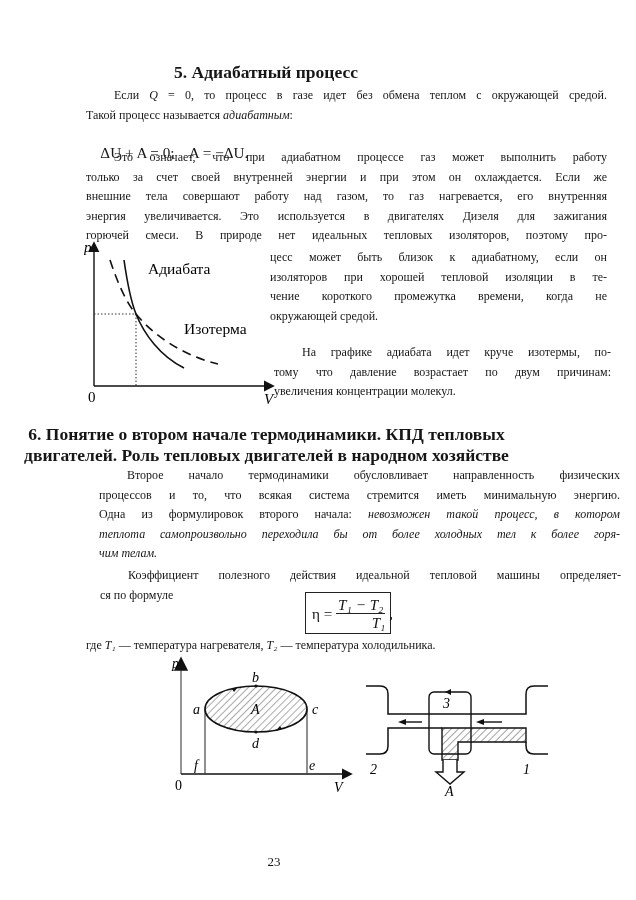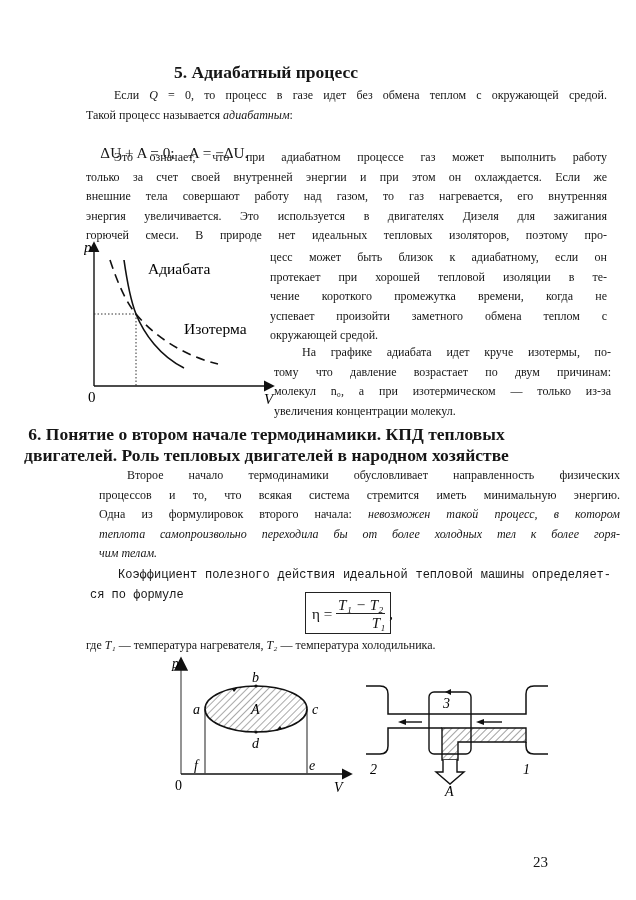--- a/index.html
+++ b/index.html
@@ -13,21 +13,21 @@
   .line { display: block; text-align: justify; text-align-last: justify; white-space: nowrap; }
   .line.last { text-align-last: left; }
   i, .it { font-style: italic; }
   .center { text-align: left; font-family: Liberation Serif, serif; }
   .formula { font-size: 15.2px; }
   .box { position: absolute; border: 1.5px solid #222; }
   .frac { display: inline-block; vertical-align: middle; text-align: right; }
   .frac .num { display: block; border-bottom: 1px solid #222; padding: 0 2px; line-height: 17px; }
   .frac .den { display: block; line-height: 17px; }
   svg text { font-family: "Liberation Serif", "DejaVu Serif", serif; }
-  .pagenum { position: absolute; left: 0; width: 548px; text-align: right; top: 854px; font-size: 15px; }
+  .pagenum { position: absolute; left: 0; width: 548px; text-align: center; top: 854px; font-size: 13px; }
 </style>
 </head>
 <body>
 
 <h2 class="abs" style="left:0;width:532px;top:62px;">5. Адиабатный процесс</h2>
 
 <div class="page">
 
   <p class="p abs" style="left:0;top:86px;width:521px;">
     <span class="line ind"><span>Если </span><i>Q</i><span> = 0, то процесс в газе идет без обмена теплом с окружающей средой.</span></span>
@@ -41,30 +41,28 @@
   <p class="p abs" style="left:0;top:148px;width:521px;">
     <span class="line ind">Это означает, что при адиабатном процессе газ может выполнить работу</span>
     <span class="line">только за счет своей внутренней энергии и при этом он охлаждается. Если же</span>
     <span class="line">внешние тела совершают работу над газом, то газ нагревается, его внутренняя</span>
     <span class="line">энергия увеличивается. Это используется в двигателях Дизеля для зажигания</span>
     <span class="line">горючей смеси. В природе нет идеальных тепловых изоляторов, поэтому про-</span>
   </p>
 
   <p class="p abs" style="left:184px;top:240px;width:337px;margin-top:8px;">
     <span class="line">цесс может быть близок к адиабатному, если он</span>
-    <span class="line">протекает при хорошей тепловой изоляции в те-</span>
+    <span class="line">изоляторов при хорошей тепловой изоляции в те-</span>
     <span class="line">чение короткого промежутка времени, когда не</span>
-    <span class="line">успевает произойти заметного обмена теплом с</span>
     <span class="line last">окружающей средой.</span>
   </p>
 
   <p class="p abs" style="left:188px;top:343px;width:337px;">
     <span class="line ind">На графике адиабата идет круче изотермы, по-</span>
     <span class="line">тому что давление возрастает по двум причинам:</span>
-    <span class="line">молекул n₀, а при изотермическом — только из-за</span>
     <span class="line last">увеличения концентрации молекул.</span>
   </p>
 </div>
 
 <svg class="abs" style="left:84px;top:238px;" width="196" height="170" viewBox="0 0 196 170">
   <defs>
     <marker id="arr" markerWidth="8" markerHeight="8" refX="6" refY="4" orient="auto">
       <path d="M0,0 L8,4 L0,8 z" fill="#111"></path>
     </marker>
   </defs>
@@ -91,21 +89,21 @@
 
 <div class="page">
   <p class="p abs" style="left:0;top:466px;width:521px;margin-left:13px;">
     <span class="line ind">Второе начало термодинамики обусловливает направленность физических</span>
     <span class="line">процессов и то, что всякая система стремится иметь минимальную энергию.</span>
     <span class="line"><span>Одна из формулировок второго начала: </span><i>невозможен такой процесс, в котором</i></span>
     <span class="line it">теплота самопроизвольно переходила бы от более холодных тел к более горя-</span>
     <span class="line last it">чим телам.</span>
   </p>
 
-  <p class="p abs" style="left:4px;top:566px;width:521px;font-family:Liberation Mono, monospace;">
+  <p class="p abs" style="left:14px;top:566px;width:521px;">
     <span class="line ind">Коэффициент полезного действия идеальной тепловой машины определяет-</span>
     <span class="line last">ся по формуле</span>
   </p>
 
   <div class="box formula" style="left:219px;top:592px;width:84px;height:40px;">
     <div style="position:absolute;left:6px;top:3px;white-space:nowrap;">
       <span style="vertical-align:middle;">η =</span>
       <span class="frac">
         <span class="num it">T₁ − T₂</span>
         <span class="den it">T₁</span>

